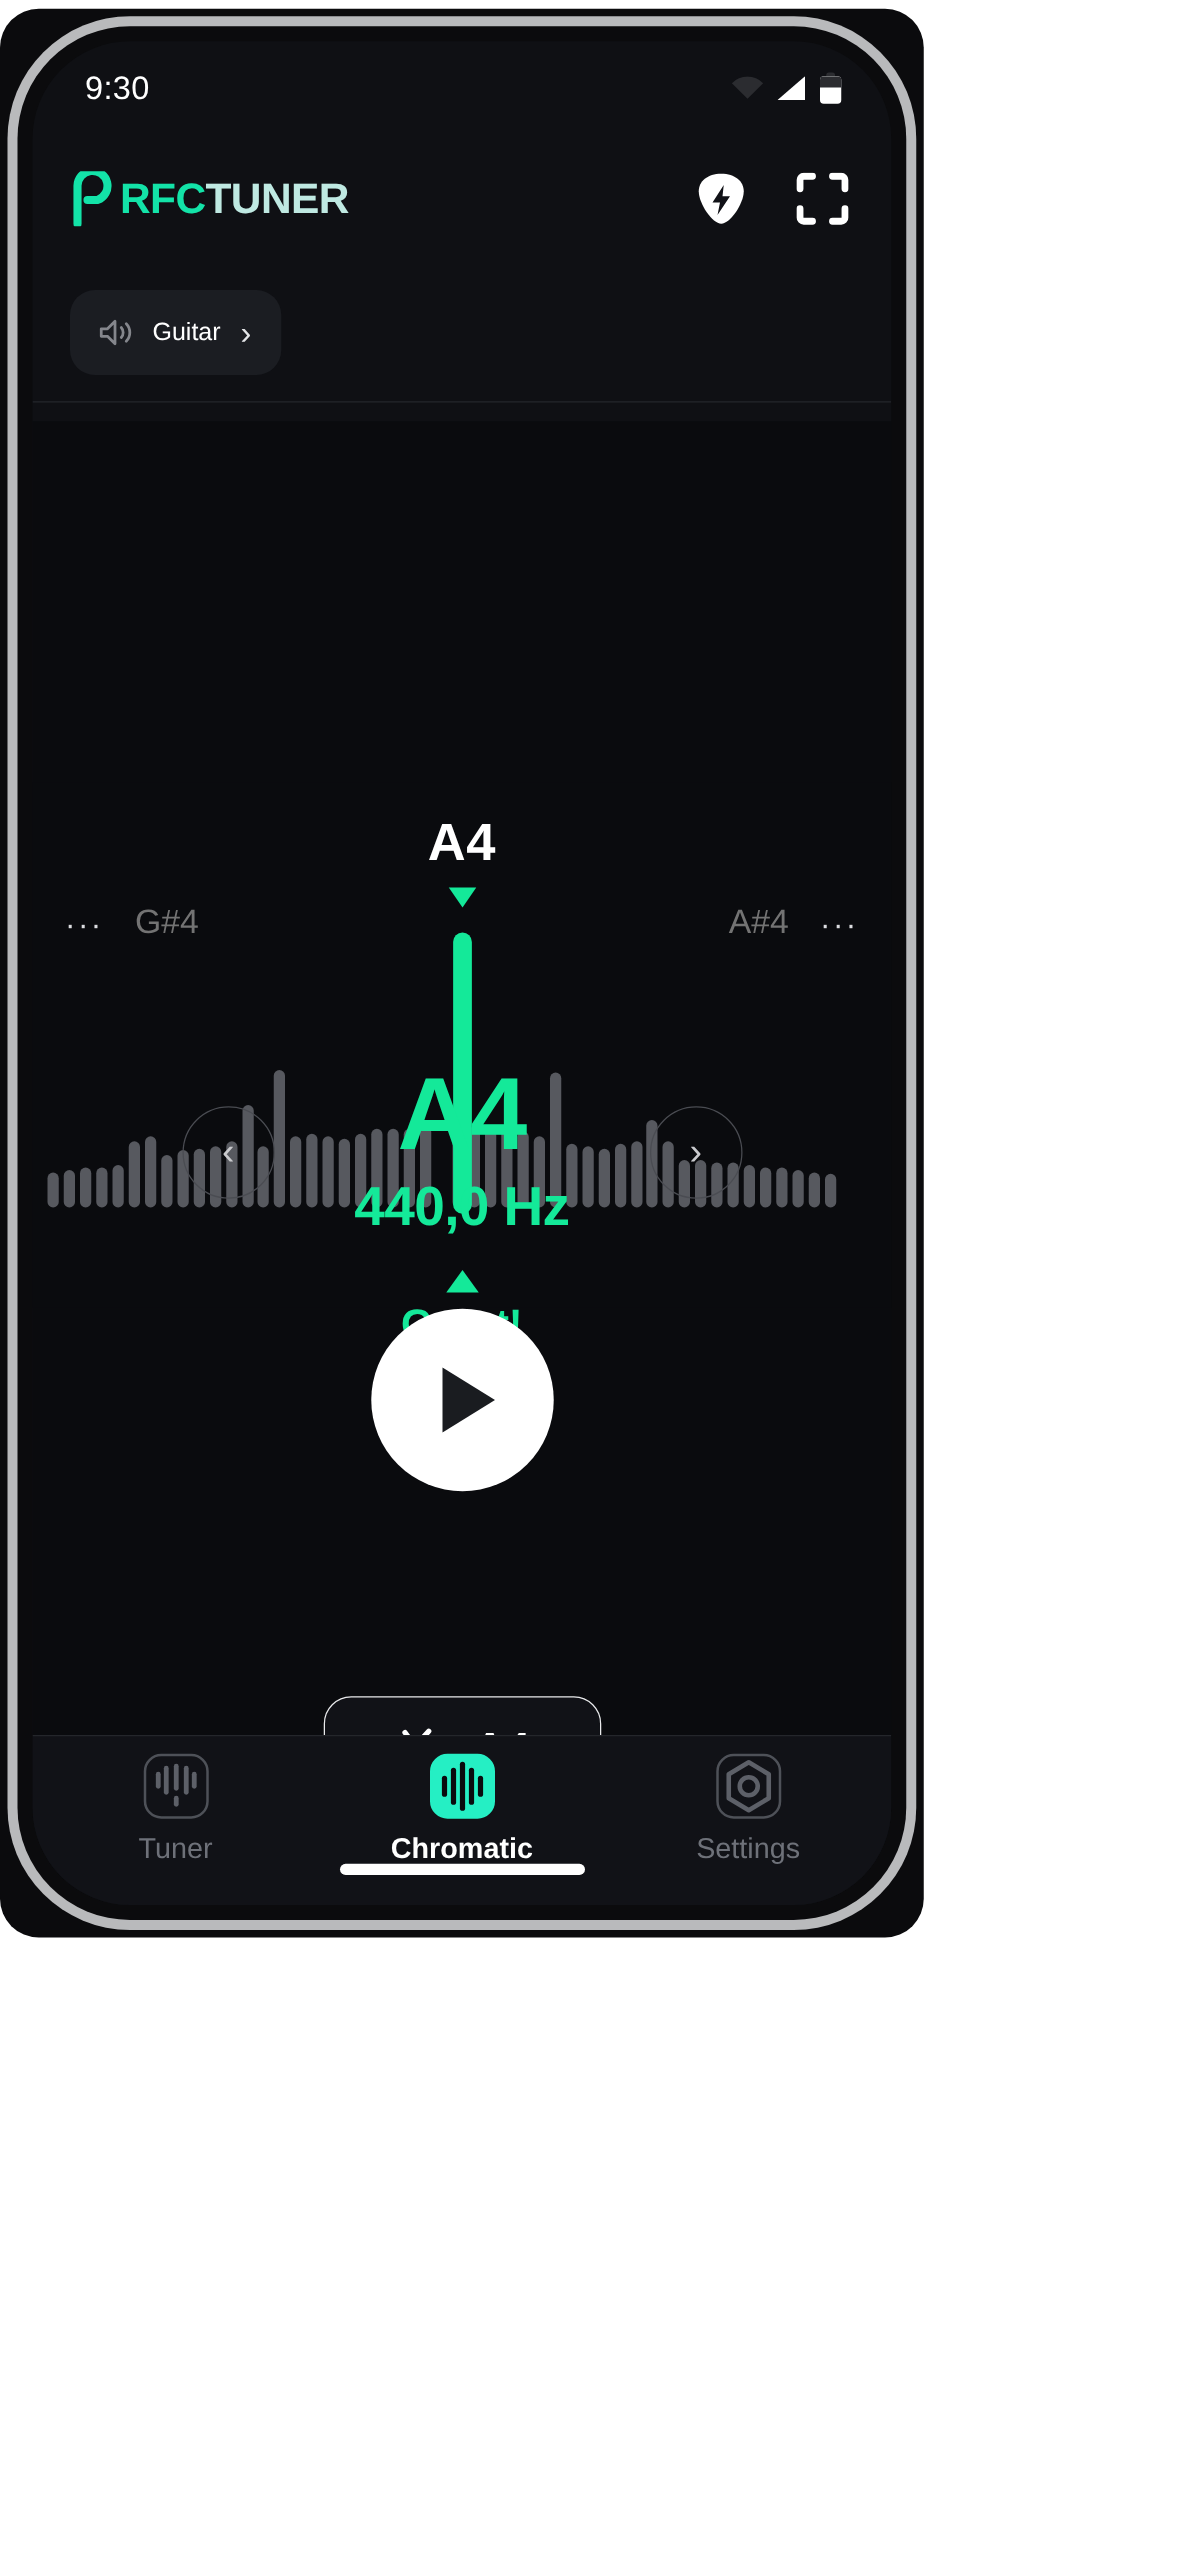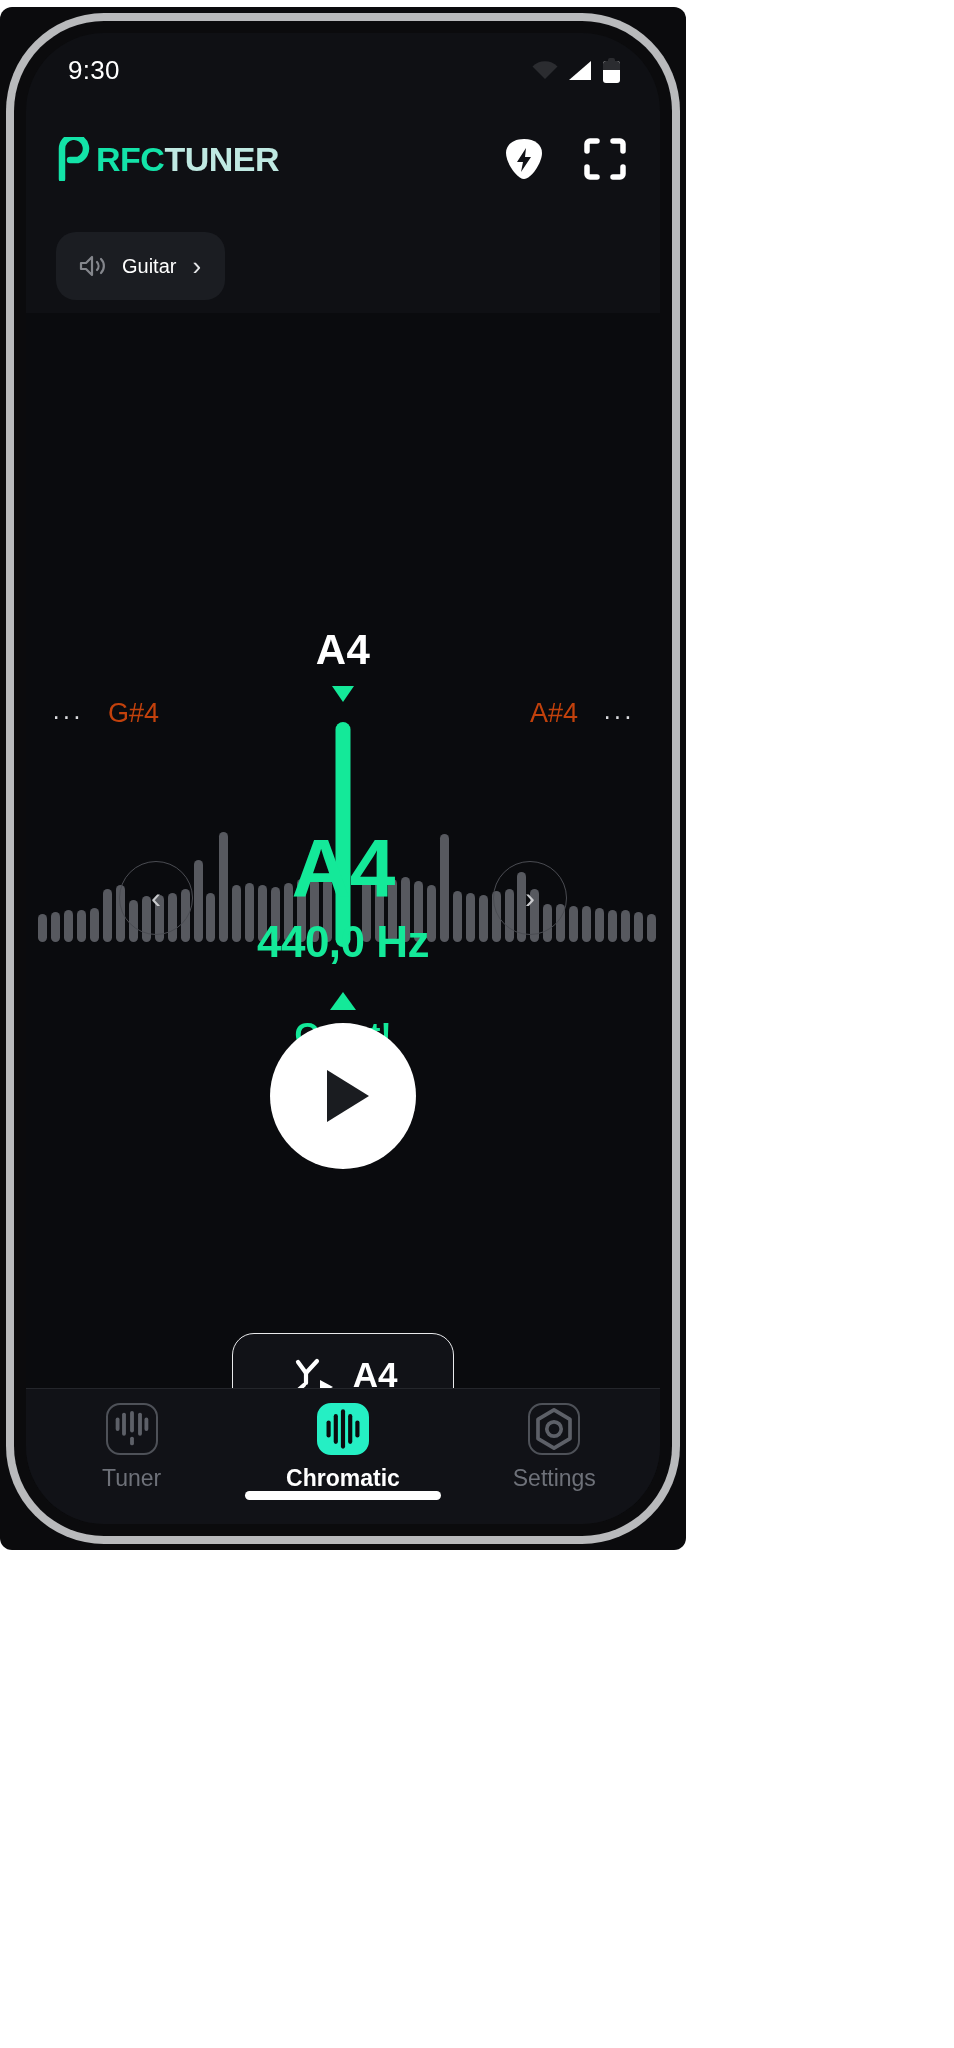--- a/index.html
+++ b/index.html
@@ -6,22 +6,22 @@
   html, body {
     width:954px; height:2048px;
     background:#ffffff;
     font-family:"Liberation Sans", sans-serif;
     overflow:hidden;
   }
   #stage { position:relative; width:954px; height:2048px; background:#ffffff; }
 
   
   .phone-outer{
-    position:absolute; left:0; top:7px; width:686px; height:1543px;
-    border-radius:12px;
+    position:absolute; left:0; top:7px; width:739px; height:1543px;
+    border-radius:31px;
     background:#0b0b0d;
     box-shadow:0 0 0 3px #ffffff;
   }
   .phone-band{
     position:absolute; left:6px; top:6px; right:6px; bottom:6px;
     border-radius:98px; background:#b9babc;
   }
   .phone-bezel{
     position:absolute; left:14px; top:14px; right:14px; bottom:14px;
     border-radius:90px; background:#0b0b0d;
@@ -86,21 +86,21 @@
   .meter{ position:absolute; left:0; top:289px; width:100%; height:420px; background:#0a0b0e; }
   .note-top{
     position:absolute; left:0; top:24px; width:100%; text-align:center;
     color:#ffffff; font-size:42px; font-weight:700; letter-spacing:.5px;
   }
   .caret-down{
     position:absolute; left:50%; top:84px; transform:translateX(-50%);
     width:0; height:0; border-left:11px solid transparent; border-right:11px solid transparent;
     border-top:16px solid #14e999;
   }
-  .side-note{ position:absolute; top:96px; color:#c2410c; font-size:27px; font-weight:400; }
+  .side-note{ position:absolute; top:96px; color:#737373; font-size:27px; font-weight:400; }
   .side-note.left{ left:82px; }
   .side-note.right{ right:82px; }
   .dots{ position:absolute; top:100px; color:#dcdde0; font-size:25px; letter-spacing:2px; }
   .dots.left{ left:26px; }
   .dots.right{ right:26px; }
 
   .bars{ position:absolute; left:12px; right:12px; top:150px; height:190px; }
   .bar{
     position:absolute; bottom:0; width:9px; border-radius:5px; background:#57595f;
   }
@@ -112,21 +112,21 @@
     position:absolute; left:50%; top:390px; transform:translateX(-50%);
     width:0; height:0; border-left:13px solid transparent; border-right:13px solid transparent;
     border-bottom:18px solid #14e999;
   }
   .great{
     position:absolute; left:0; top:414px; width:100%; text-align:center;
     color:#14e999; font-size:33px; font-weight:700;
   }
 
   
-  .body-area{ position:absolute; left:0; top:280px; width:100%; bottom:136px; background:#0a0b0e; }
+  .body-area{ position:absolute; left:0; top:304px; width:100%; bottom:136px; background:#0a0b0e; }
 
   .note-row{
     position:absolute; left:0; top:490px; width:100%; height:190px;
     display:flex; align-items:center; justify-content:center; gap:0;
   }
   .navbtn{
     width:74px; height:74px; border-radius:50%;
     border:1.6px solid #4a4c52; background:transparent;
     display:flex; align-items:center; justify-content:center;
     color:#c9cacd; font-size:30px; line-height:1;

